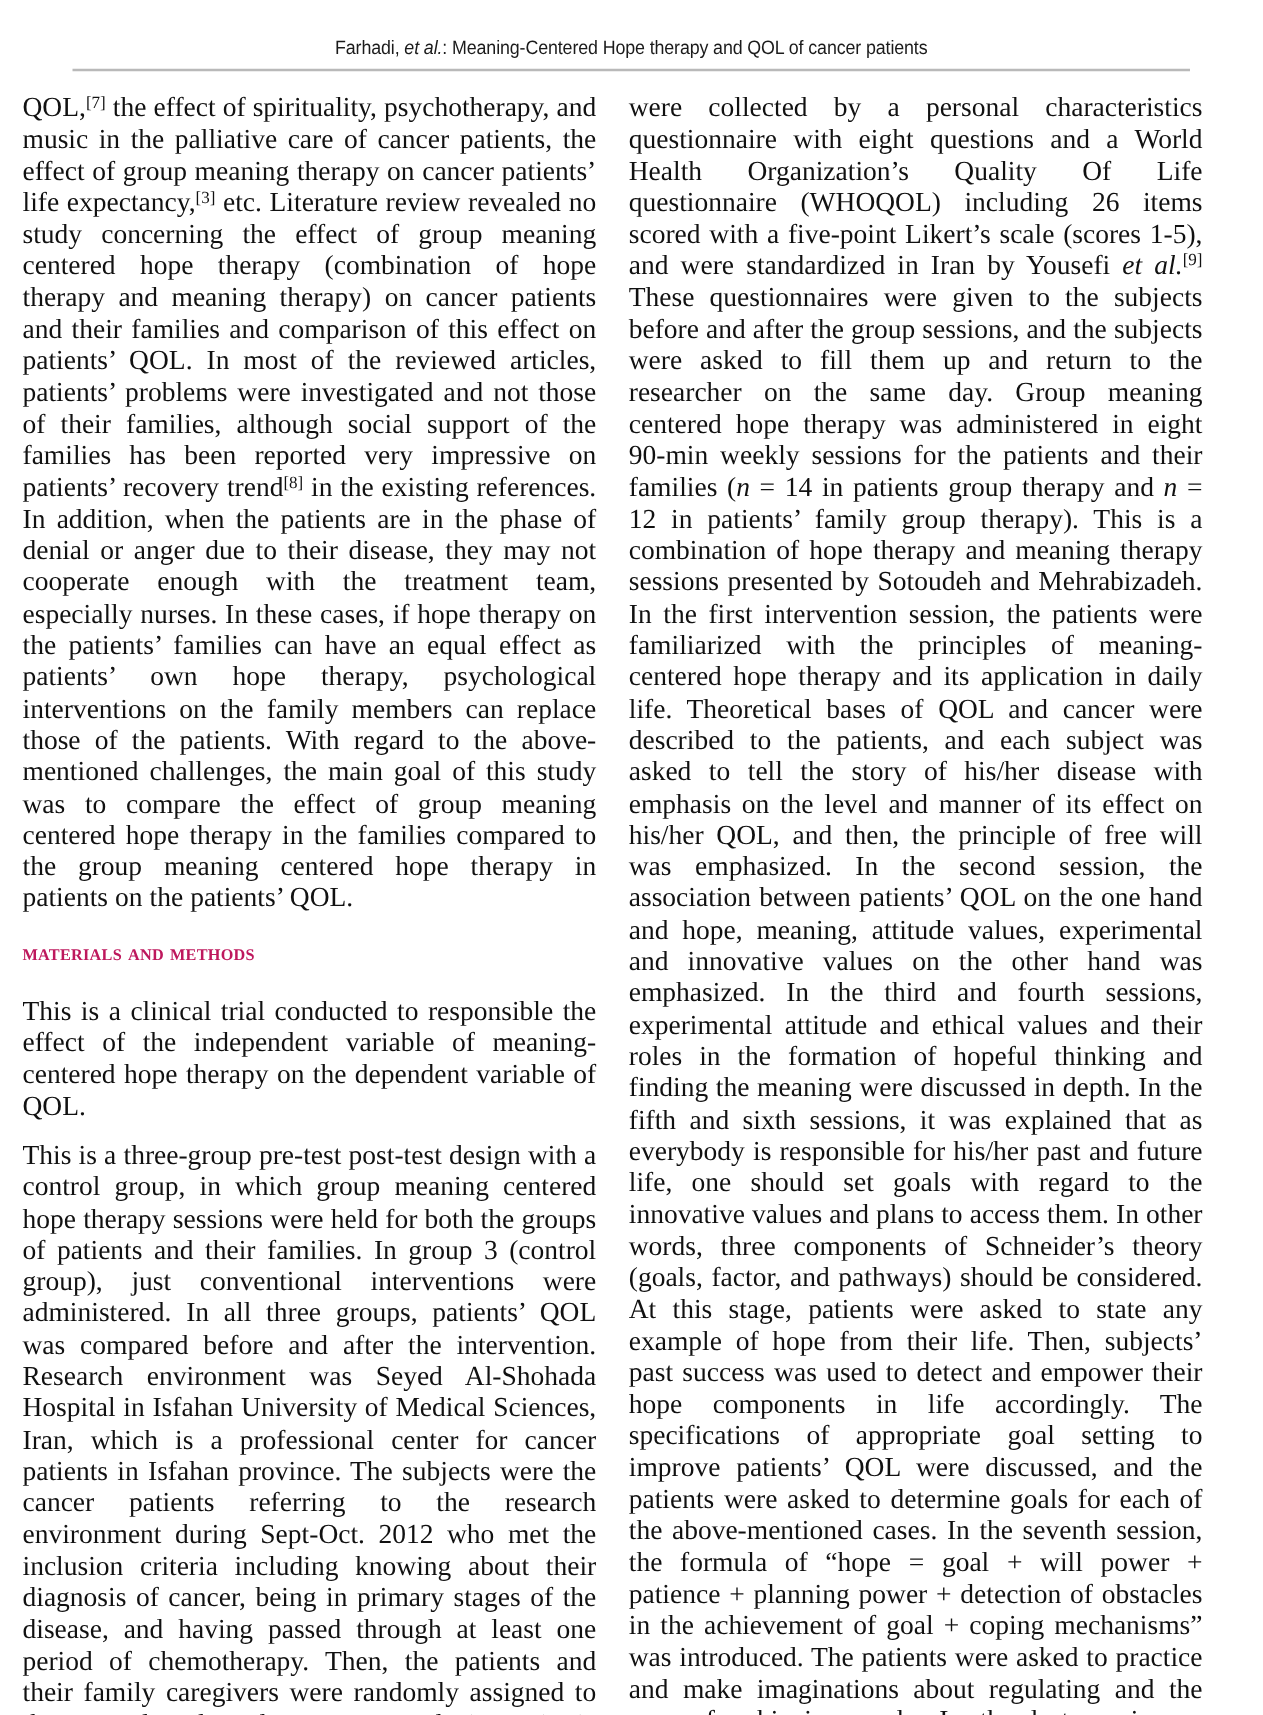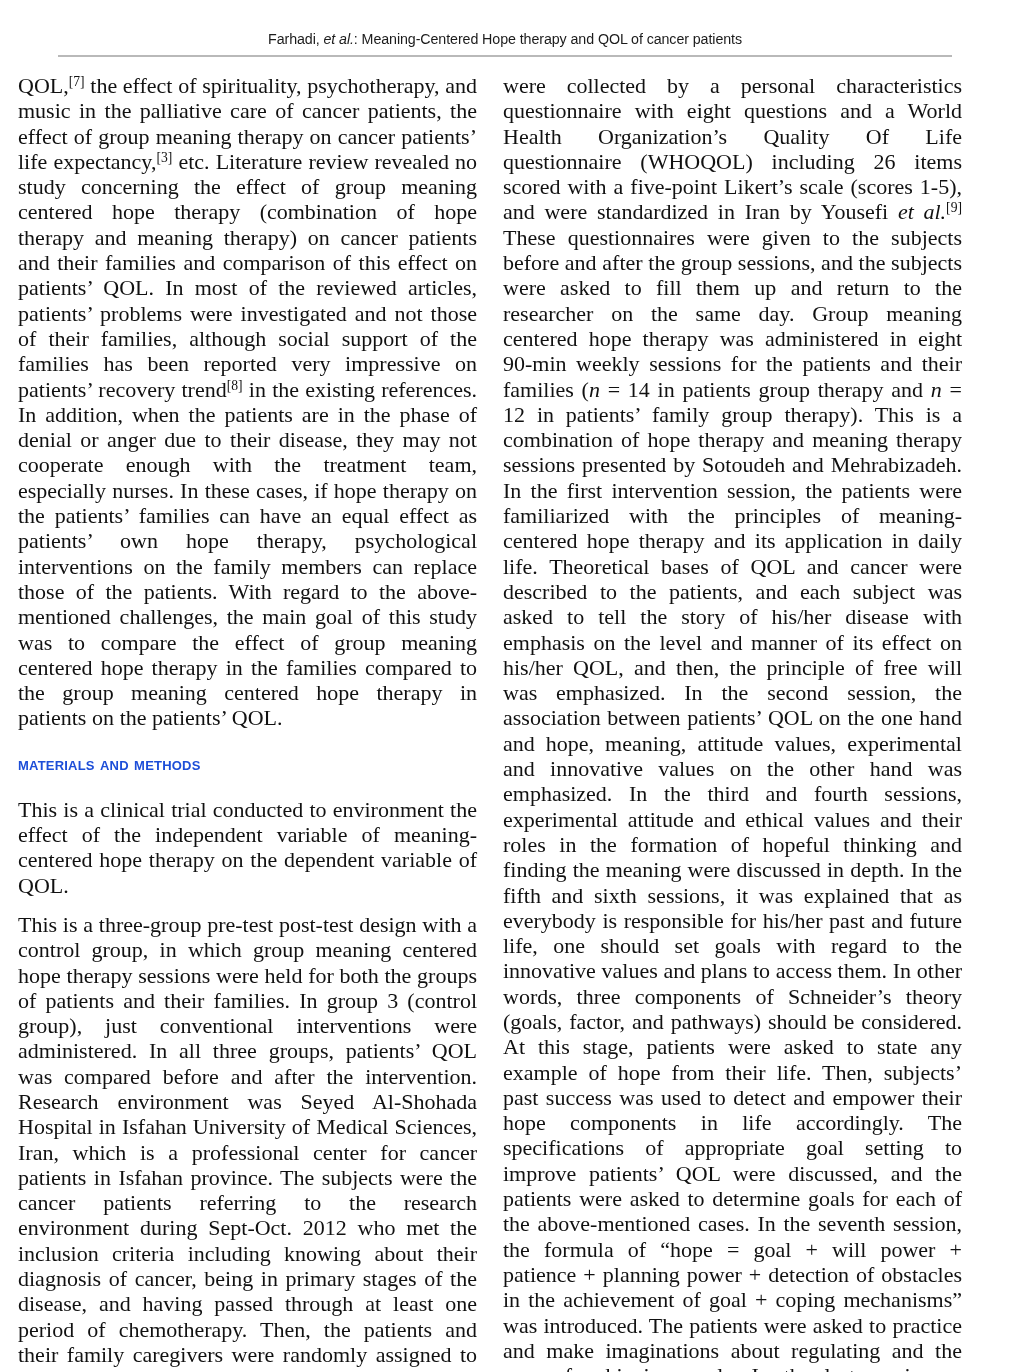--- a/index.html
+++ b/index.html
@@ -76,22 +76,22 @@
   }
   sub.sub {
     font-size: 0.62em;
     vertical-align: -0.25em;
     line-height: 0;
     text-decoration: underline;
   }
   i.it { font-style: italic; }
 
   h2.section-head {
-    font-family: Liberation Sans, sans-serif;
-    color: #1d4ed8;
+    font-family: Liberation Serif, serif;
+    color: #be185d;
     font-size: 18.5px;
     font-weight: bold;
     font-variant: small-caps;
     text-transform: lowercase;
     letter-spacing: 0.2px;
     margin: 22px 0 22px 0;
   }
   h2.section-head::first-letter { }
 
   
@@ -139,21 +139,21 @@
   </div>
 
   <div class="columns">
 
     <div class="col">
 
       <p class="body"><span>QOL,</span><sup class="ref">[7]</sup><span> the effect of spirituality, psychotherapy, and music in the palliative care of cancer patients, the effect of group meaning therapy on cancer patients’ life expectancy,</span><sup class="ref">[3]</sup><span> etc. Literature review revealed no study concerning the effect of group meaning centered hope therapy (combination of hope therapy and meaning therapy) on cancer patients and their families and comparison of this effect on patients’ QOL. In most of the reviewed articles, patients’ problems were investigated and not those of their families, although social support of the families has been reported very impressive on patients’ recovery trend</span><sup class="ref">[8]</sup><span> in the existing references. In addition, when the patients are in the phase of denial or anger due to their disease, they may not cooperate enough with the treatment team, especially nurses. In these cases, if hope therapy on the patients’ families can have an equal effect as patients’ own hope therapy, psychological interventions on the family members can replace those of the patients. With regard to the above-mentioned challenges, the main goal of this study was to compare the effect of group meaning centered hope therapy in the families compared to the group meaning centered  hope therapy in patients on the patients’ QOL.</span></p>
 
       <h2 class="section-head">Materials and Methods</h2>
 
-      <p class="body">This is a clinical trial conducted to environment the effect of the independent variable of meaning-centered hope therapy on the dependent variable of QOL.</p>
+      <p class="body">This is a clinical trial conducted to responsible the effect of the independent variable of meaning-centered hope therapy on the dependent variable of QOL.</p>
 
       <p class="body last">This is a three-group pre-test post-test design with a control group, in which group meaning centered hope therapy sessions were held for both the groups of patients and their families. In group 3 (control group), just conventional interventions were administered. In all three groups, patients’ QOL was compared before and after the intervention. Research environment was Seyed Al-Shohada Hospital in Isfahan University of Medical Sciences, Iran, which is a professional center for cancer patients in Isfahan province. The subjects were the cancer patients referring to the research environment during Sept-Oct. 2012 who met the inclusion criteria including knowing about their diagnosis of cancer, being in primary stages of the disease, and having passed through at least one period of chemotherapy. Then, the patients and their family caregivers were randomly assigned to the control and study groups. Exclusion criteria were any diagnosed metastasis and patients affected by dementia and other psychotic conditions. Based on similar related researches and their sample sizes, and after consultation with one of the professors of statistics in the university, the sample size in this clinical trial study was calculated to be 16 subjects in each group to achieve an accuracy  of 95%, a power of 0.8, and standard deviation (SD) of QOL score of 10.  Data</p>
 
     </div>
 
     <div class="col">
 
       <p class="body tight"><span>were collected by a personal characteristics questionnaire with eight questions and a World Health Organization’s Quality Of Life questionnaire (WHOQOL) including 26 items scored with a five-point Likert’s scale (scores 1-5), and were standardized in Iran by Yousefi </span><i class="it">et al.</i><sup class="ref">[9]</sup><span> These questionnaires were given to the subjects before and after the group sessions, and the subjects were asked to fill them up and return to the researcher on the same day. Group meaning centered hope therapy was administered in eight 90-min weekly sessions for the patients and their families (</span><i class="it">n</i><span> = 14 in patients group therapy and </span><i class="it">n</i><span> = 12 in patients’ family group therapy). This is a combination of hope therapy and meaning therapy sessions presented by Sotoudeh and Mehrabizadeh. In the first intervention session, the patients were familiarized with the principles of meaning-centered hope therapy and its application in daily life. Theoretical bases of QOL and cancer were described to the patients, and each subject was asked to tell the story of his/her disease with emphasis on the level and manner of its effect on his/her QOL, and then, the principle of free will was emphasized. In the second session, the association between patients’ QOL on the one hand and hope, meaning, attitude  values, experimental and innovative values on the other hand was emphasized. In the third and fourth sessions, experimental attitude and ethical values and their roles in the formation of hopeful thinking and finding the meaning were discussed in depth. In the fifth and sixth sessions, it was explained that as everybody is responsible for his/her past and future life, one should set goals with regard to the innovative values and plans to access them. In other words, three components of Schneider’s theory (goals, factor, and pathways) should be considered. At this stage, patients were asked to state any example of hope from their life. Then, subjects’ past success was used to detect and empower their hope components in life accordingly. The specifications of appropriate goal setting to improve patients’ QOL were discussed, and the patients were asked to determine goals for each of the above-mentioned cases. In the seventh session, the formula of “hope = goal + will power + patience + planning power + detection of obstacles in the achievement of goal + coping mechanisms” was introduced. The patients were asked to practice and make imaginations about regulating and the way of achieving goals. In the last session, a feedback was taken from the group, and they were helped to conclude that we are responsible for the world we make, out of the conditions we are in.</span><sup class="ref">[2,10]</sup><span> Data were analyzed by deceptive and inferential statistical tests through SPSS</span><sub class="sub">14</sub><span>. The statistical tests adopted in the present study were as follows:</span></p>
 
       <div class="list-item">

